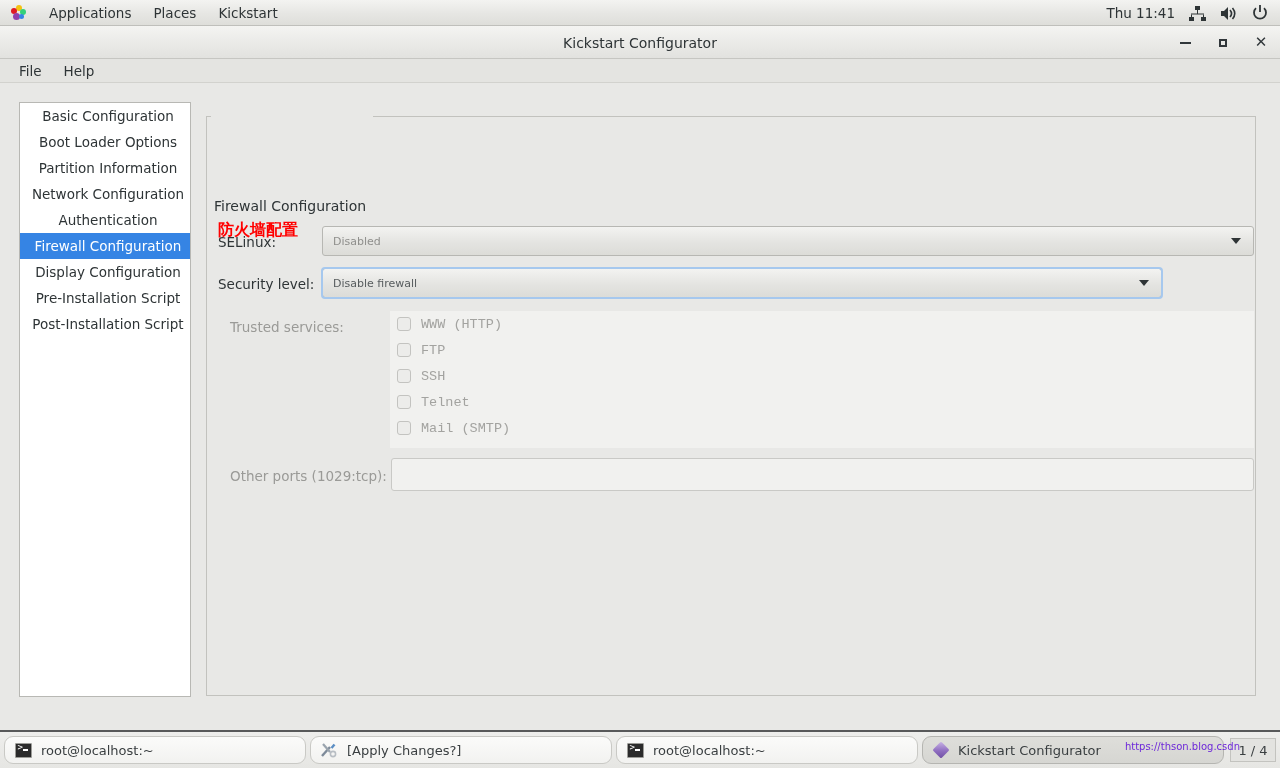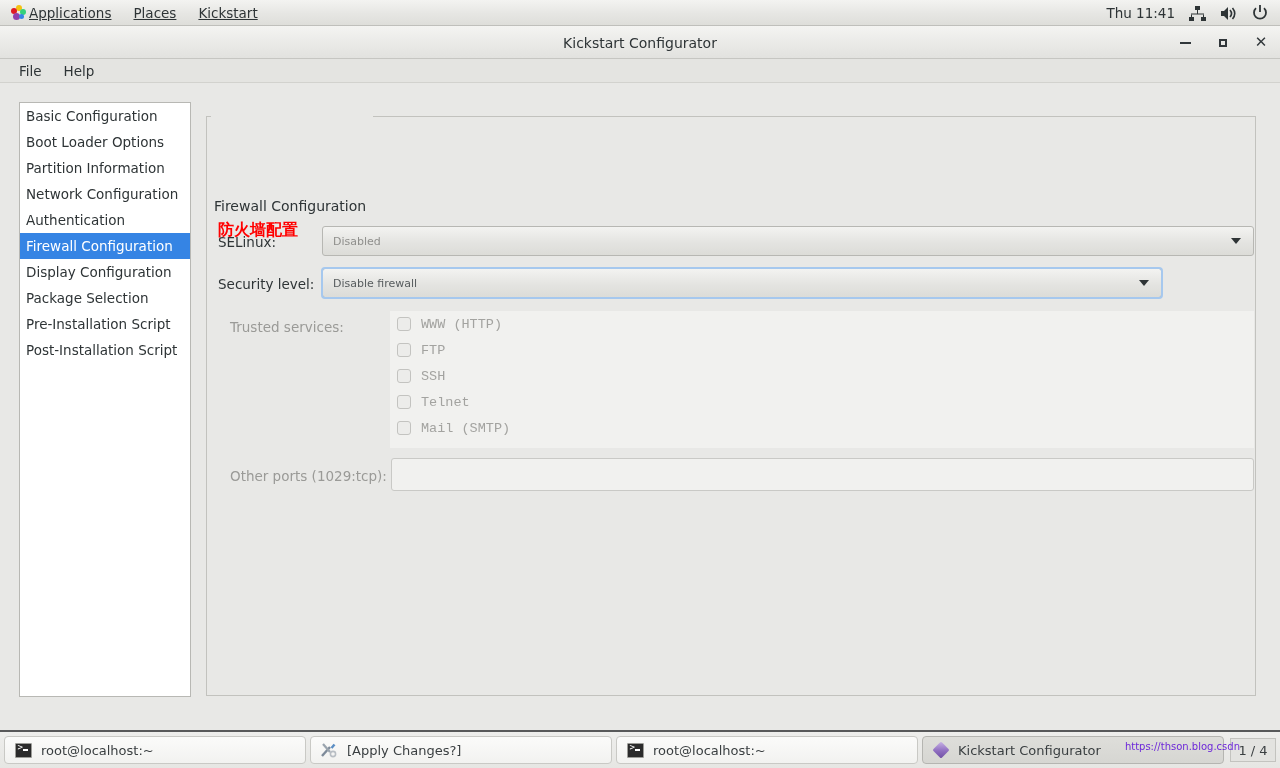--- a/index.html
+++ b/index.html
@@ -12,23 +12,23 @@
   }
 
   
   #top-panel {
     position: absolute; left: 0; top: 0; width: 1280px; height: 26px;
     background: linear-gradient(180deg, #f3f3f1 0%, #e6e6e3 55%, #dededa 100%);
     border-bottom: 1px solid #bfbfbb;
     display: flex; align-items: center;
   }
   .panel-menu {
-    display: flex; align-items: center; gap: 3px;
+    display: flex; align-items: center; gap: 23px;
     font-size: 13.5px; color: #2e3436;
-    padding: 0 11px; height: 26px; cursor: default; text-decoration: underline;
+    padding: 0 11px; height: 26px; cursor: default;
   }
   #top-panel-right {
     position: absolute; right: 0; top: 0; height: 26px;
     display: flex; align-items: center; gap: 14px; padding-right: 12px;
   }
   #clock { font-size: 13.5px; color: #2e3436; }
 
   .gnome-foot { width: 15px; height: 15px; position: relative; }
   .gnome-foot i {
     position: absolute; border-radius: 50%; display: block;
@@ -77,21 +77,21 @@
 
   #sidebar {
     position: absolute; left: 19px; top: 19px;
     width: 172px; height: 595px;
     background: #ffffff;
     border: 1px solid #b8b8b4;
   }
   .side-item {
     height: 26px; display: flex; align-items: center;
     padding-left: 6px; font-size: 13.5px; color: #2e3436;
-    cursor: default; white-space: nowrap;
+    cursor: default; white-space: nowrap; justify-content: center;
   }
   .side-item.sel { background: #3584e4; color: #ffffff; }
 
   
   #groupbox {
     position: absolute; left: 206px; top: 33px;
     width: 1050px; height: 580px;
     border: 1px solid #c2c2be;
     border-top: none;
     background: #e8e8e6;
@@ -176,21 +176,21 @@
   #taskbar {
     position: absolute; left: 0; top: 730px; width: 1280px; height: 38px;
     background: linear-gradient(180deg, #eeeeec 0%, #e6e6e3 100%);
     border-top: 2px solid #58595a;
     display: flex; align-items: center; padding: 0 4px; gap: 4px;
   }
   .task-btn {
     height: 28px; flex: 1 1 0; min-width: 0;
     display: flex; align-items: center; gap: 9px;
     padding: 0 10px;
-    border: 1px solid #c9c9c5; border-radius: 4px;
+    border: 1px solid #c9c9c5; border-radius: 9px;
     background: linear-gradient(180deg, #fbfbfa 0%, #f2f2f0 100%);
     font-size: 13px; color: #3a3f41;
     cursor: default; overflow: hidden;
   }
   .task-btn.active {
     background: linear-gradient(180deg, #dededa 0%, #d6d6d2 100%);
     border-color: #b5b5b1;
   }
   .task-btn .tlabel { white-space: nowrap; overflow: hidden; text-overflow: ellipsis; }
 
@@ -322,23 +322,20 @@
           <span>Network Configuration</span>
         </div>
       <div class="side-item">
           <span>Authentication</span>
         </div>
       <div class="side-item sel">
           <span>Firewall Configuration</span>
         </div>
       <div class="side-item">
           <span>Display Configuration</span>
-        </div>
-      <div class="side-item">
-          <span>Package Selection</span>
         </div>
       <div class="side-item">
           <span>Pre-Installation Script</span>
         </div>
       <div class="side-item">
           <span>Post-Installation Script</span>
         </div>
     </div>
 
     <div id="groupbox">

